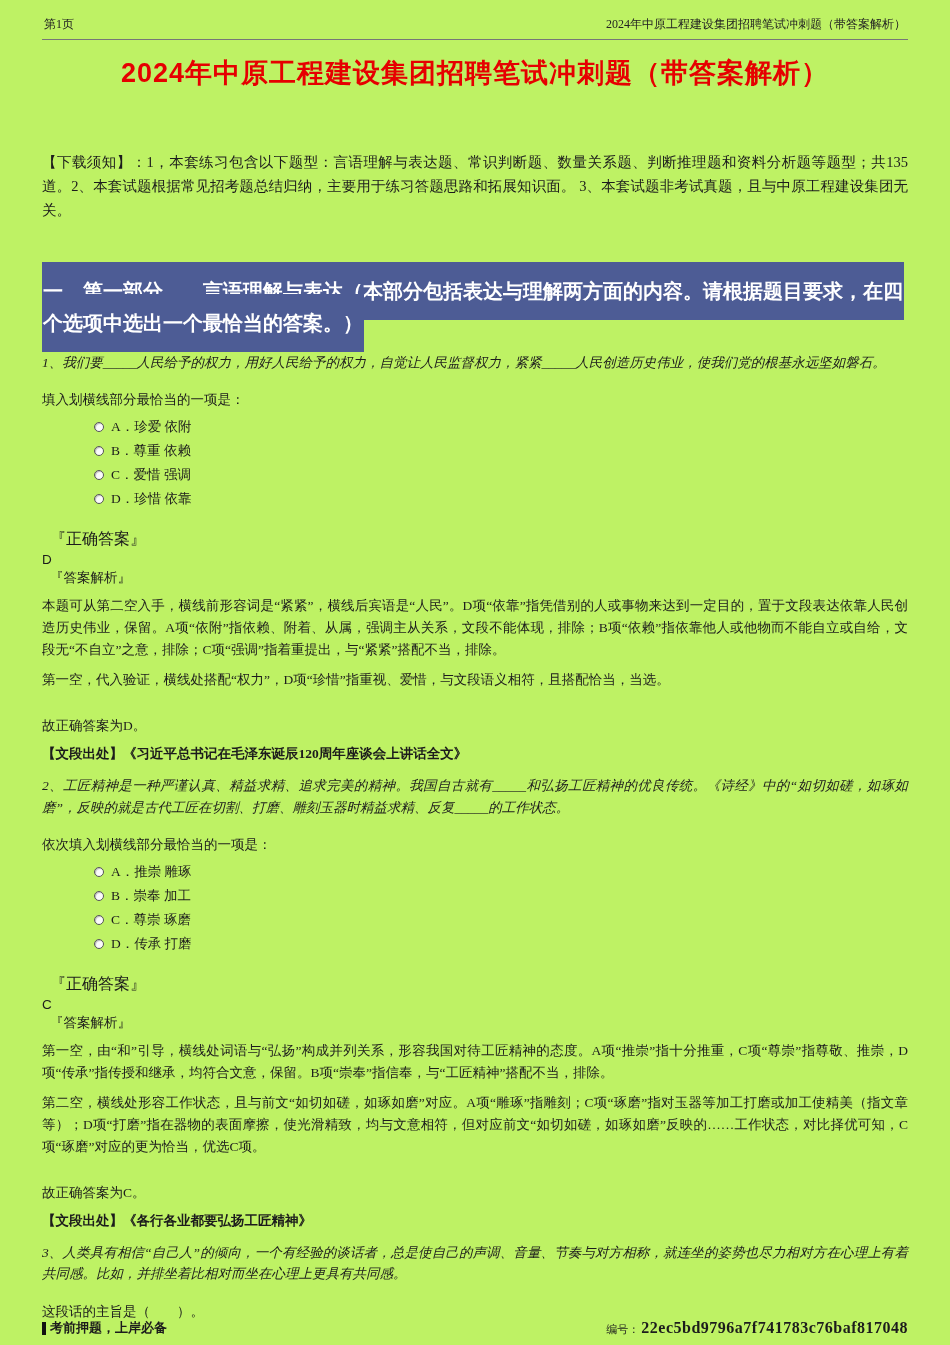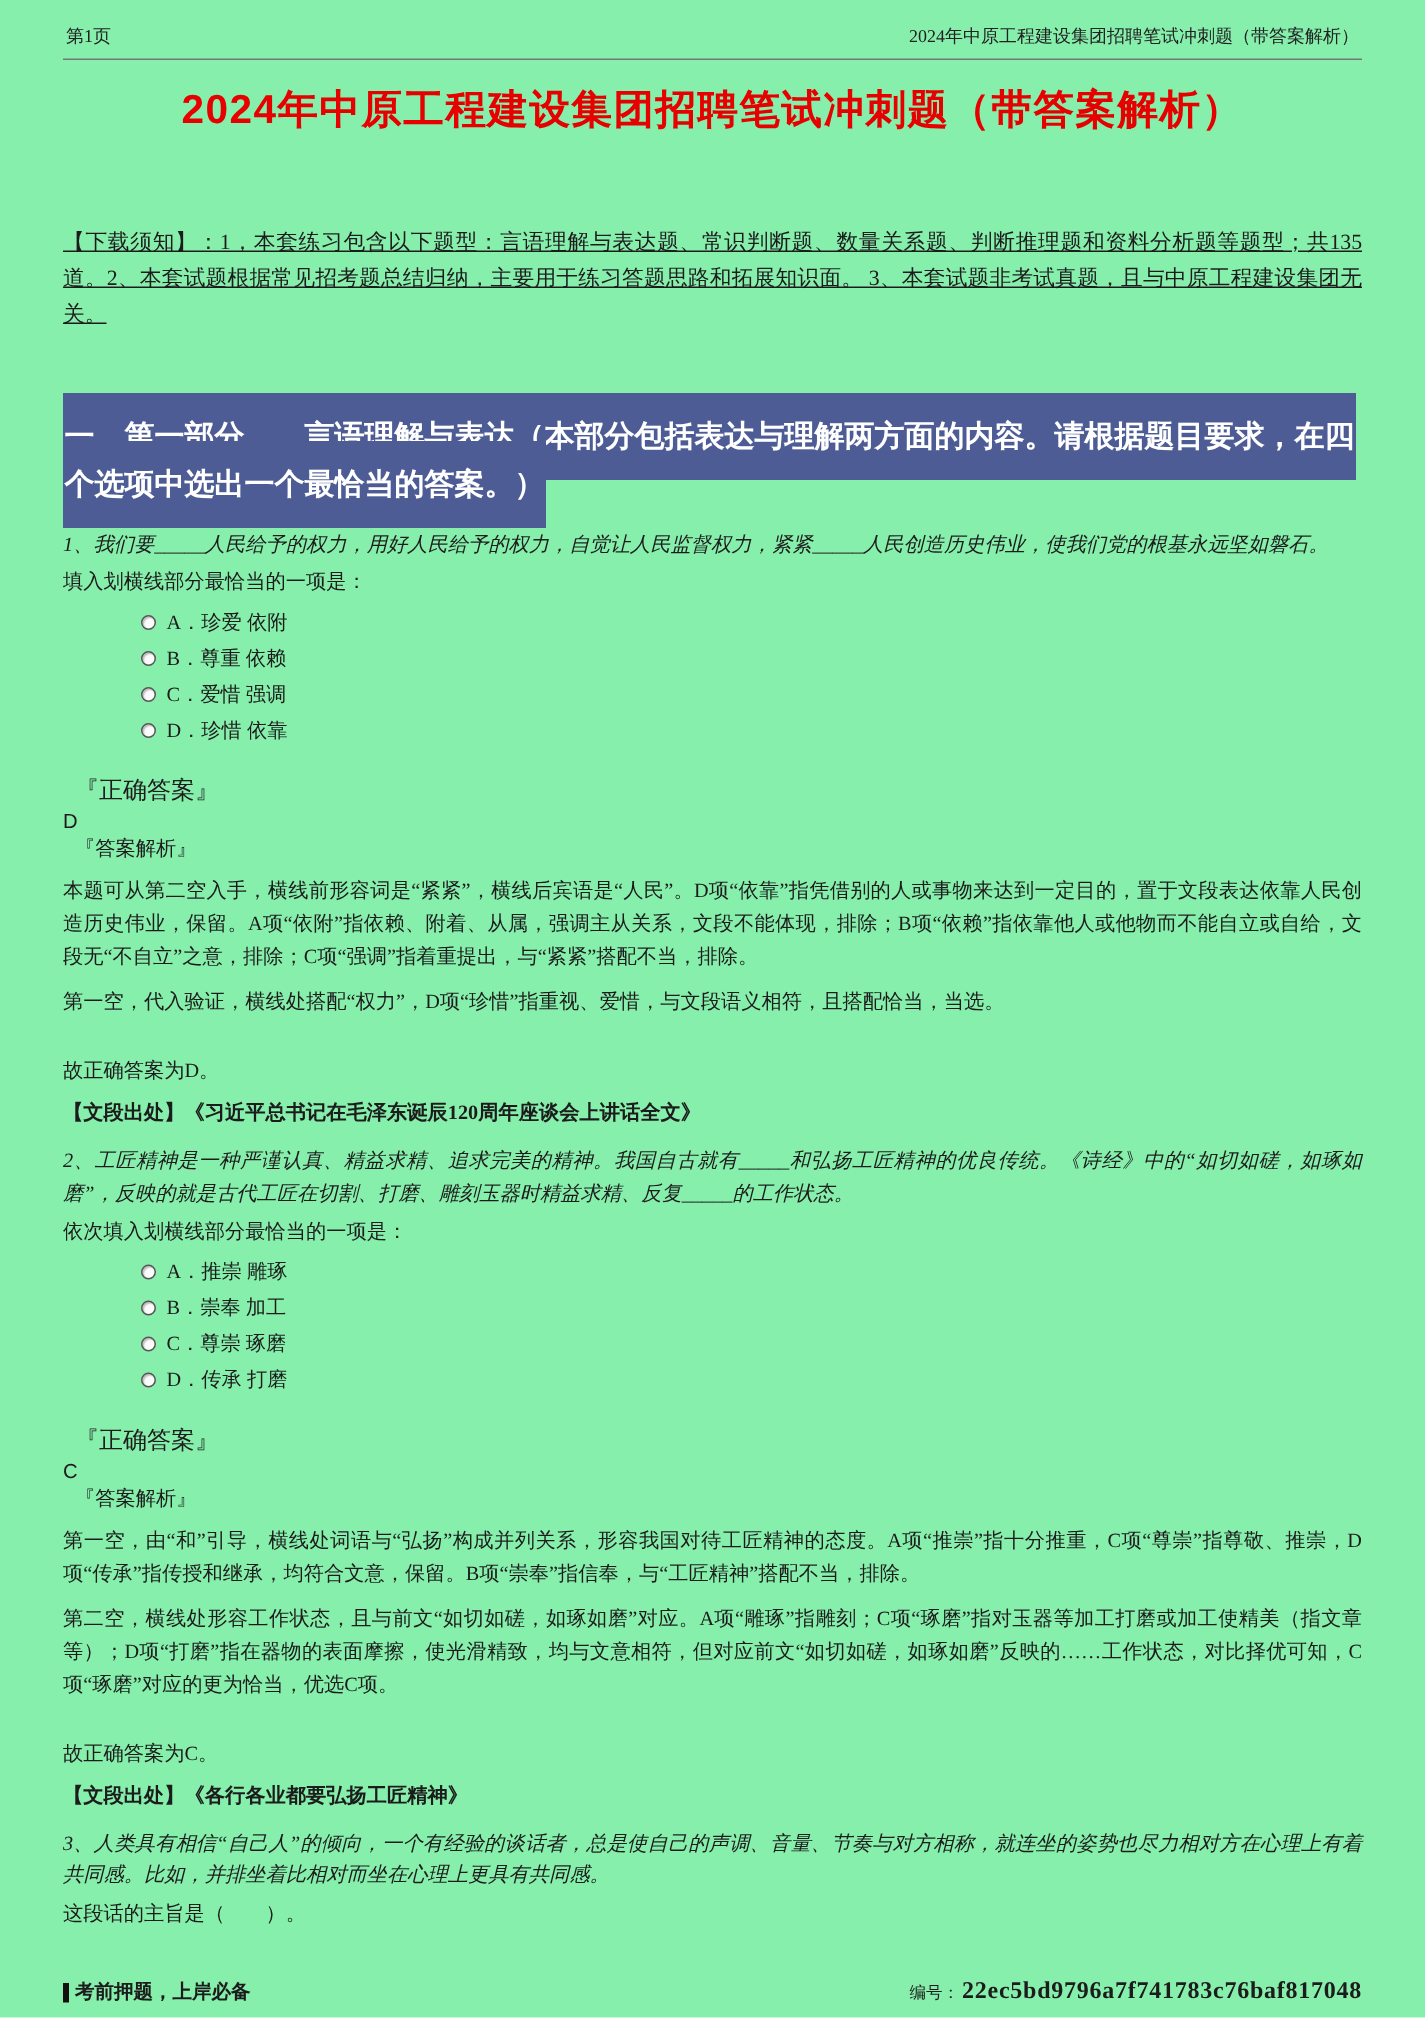--- a/index.html
+++ b/index.html
@@ -1,45 +1,45 @@
 <!DOCTYPE html>
 <html><head>
 <meta charset="utf-8">
 <style>
   * { margin:0; padding:0; box-sizing:border-box; }
   html,body { background:#ffffff; }
   .page {
     width:950px; height:1345px; position:relative; overflow:hidden;
-    background:#86efac; padding:14px 42px 0;
+    background:#bef264; padding:14px 42px 0;
     font-family:"Liberation Serif","DejaVu Serif",serif;
     color:#1c1c1c;
   }
   .page-header {
     display:flex; justify-content:space-between; align-items:flex-end;
     font-size:12px; color:#222; padding:2px 2px 6px;
     border-bottom:1px solid #777;
   }
   .doc-title {
     margin-top:15px; text-align:center;
     color:#e60000; font-size:27px; font-weight:bold; letter-spacing:1px;
     font-family:"Liberation Sans","DejaVu Sans",sans-serif;
   }
   .notice {
-    margin-top:60px; font-size:14.5px; line-height:1.65; text-align:justify;text-decoration:underline;
+    margin-top:60px; font-size:14.5px; line-height:1.65; text-align:justify;
   }
   .section-heading {
     margin-top:52px; font-size:20px; line-height:1.62; font-weight:bold;
     font-family:"Liberation Sans","DejaVu Sans",sans-serif;
   }
   .section-heading .hl {
     background:#4d5c95; color:#ffffff; padding:18px 1px;
     -webkit-box-decoration-break:clone; box-decoration-break:clone;
   }
   .q-stem   { margin-top:12px; font-size:13.5px; line-height:1.62; text-align:justify;font-style:italic; }
-  .q-prompt { margin-top:4px;  font-size:13.5px; line-height:1.62; }
+  .q-prompt { margin-top:16px;  font-size:13.5px; line-height:1.62; }
   .options  { margin-top:4px; }
   .option   { display:flex; align-items:center; padding-left:52px; height:24px; font-size:13.5px; cursor:default; }
   .radio {
     width:10px; height:10px; border:1px solid #555; border-radius:50%;
     margin-right:7px; flex:none; background:#fbfbfb;
     box-shadow:inset 1px 1px 1px rgba(0,0,0,.25);
   }
   .ans-label      { margin-top:18px; padding-left:8px; font-size:16px; }
   .ans-letter     { margin-top:2px; font-size:13.5px; font-family:"Liberation Sans","DejaVu Sans",sans-serif; }
   .analysis-label { margin-top:2px; padding-left:8px; font-size:13.5px; }

